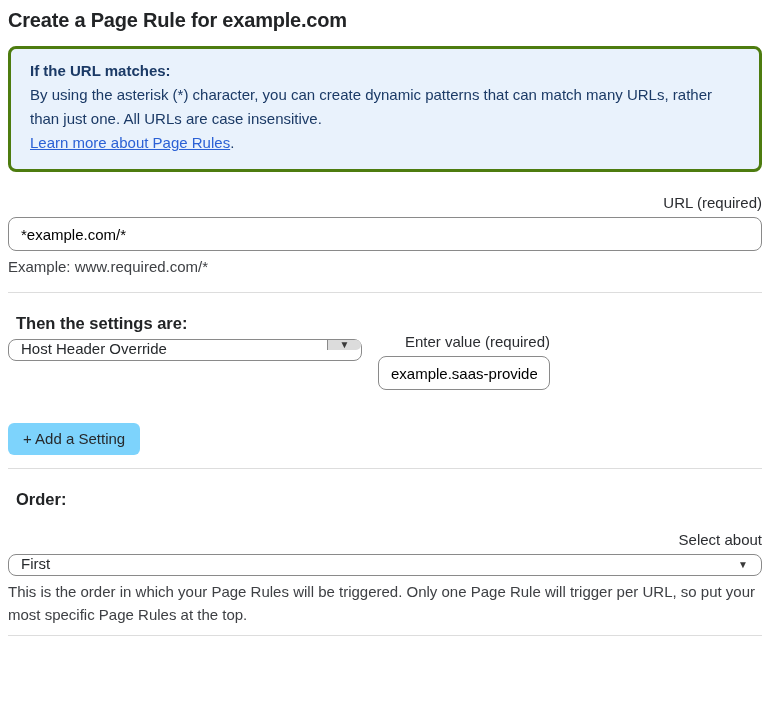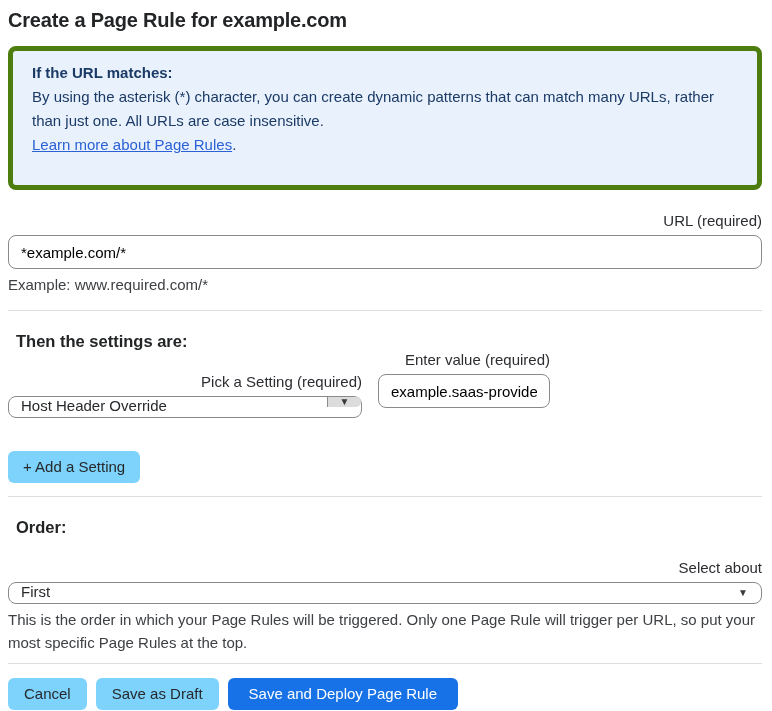--- a/index.html
+++ b/index.html
@@ -17,23 +17,23 @@
     font-size: 20px;
     font-weight: 700;
     margin: 0;
     color: #222426;
     letter-spacing: -0.2px;
   }
 
   .info-box {
     margin-top: 14px;
     background: #e9f2fc;
-    border: 5px solid #4d7c0f;
+    border: 3px solid #4d7c0f;
     border-radius: 8px;
-    padding: 10px 19px 28px 19px;
+    padding: 10px 19px 14px 19px;
     font-size: 15px;
     line-height: 24px;
     color: #1b3a66;
   }
   .info-heading { font-weight: 700; }
   .info-link {
     color: #2b61d5;
     text-decoration: underline;
     cursor: pointer;
   }
@@ -140,21 +140,20 @@
   <div class="field-label">URL (required)</div>
   <input type="text" class="text-input" value="*example.com/*" style="">
   <div class="helper">Example: www.required.com/*</div>
 
   <hr class="divider">
 
   <h2 class="section-heading">Then the settings are:</h2>
 
   <div class="settings-row">
     <div class="setting-col">
-      <div class="field-label">Pick a Setting (required)</div>
       <div class="select-control">
         <div class="select-value">Host Header Override</div>
         <div class="select-arrow-seg">
           <span class="arrow-glyph">▼</span>
         </div>
       </div>
     </div>
     <div class="value-col">
       <div class="field-label" style="margin-top:0;">Enter value (required)</div>
       <input type="text" class="text-input" value="example.saas-provider.com" style="">
@@ -169,19 +168,14 @@
 
   <div class="field-label label-gap">Select about</div>
   <div class="select-control select-plain">
     <div class="select-value">First</div>
     <span class="arrow-glyph plain-arrow">▼</span>
   </div>
   <div class="helper" style="margin-top:4px; line-height:23px;">This is the order in which your Page Rules will be triggered. Only one Page Rule will trigger per URL, so put your most specific Page Rules at the top.</div>
 
   <hr class="divider" style="margin-top:9px;">
 
-  <div class="footer-row">
-    <button class="btn btn-gray">Cancel</button>
-    <button class="btn btn-gray">Save as Draft</button>
-    <button class="btn btn-primary">Save and Deploy Page Rule</button>
-  </div>
 
 </div>
 
 </body></html>

